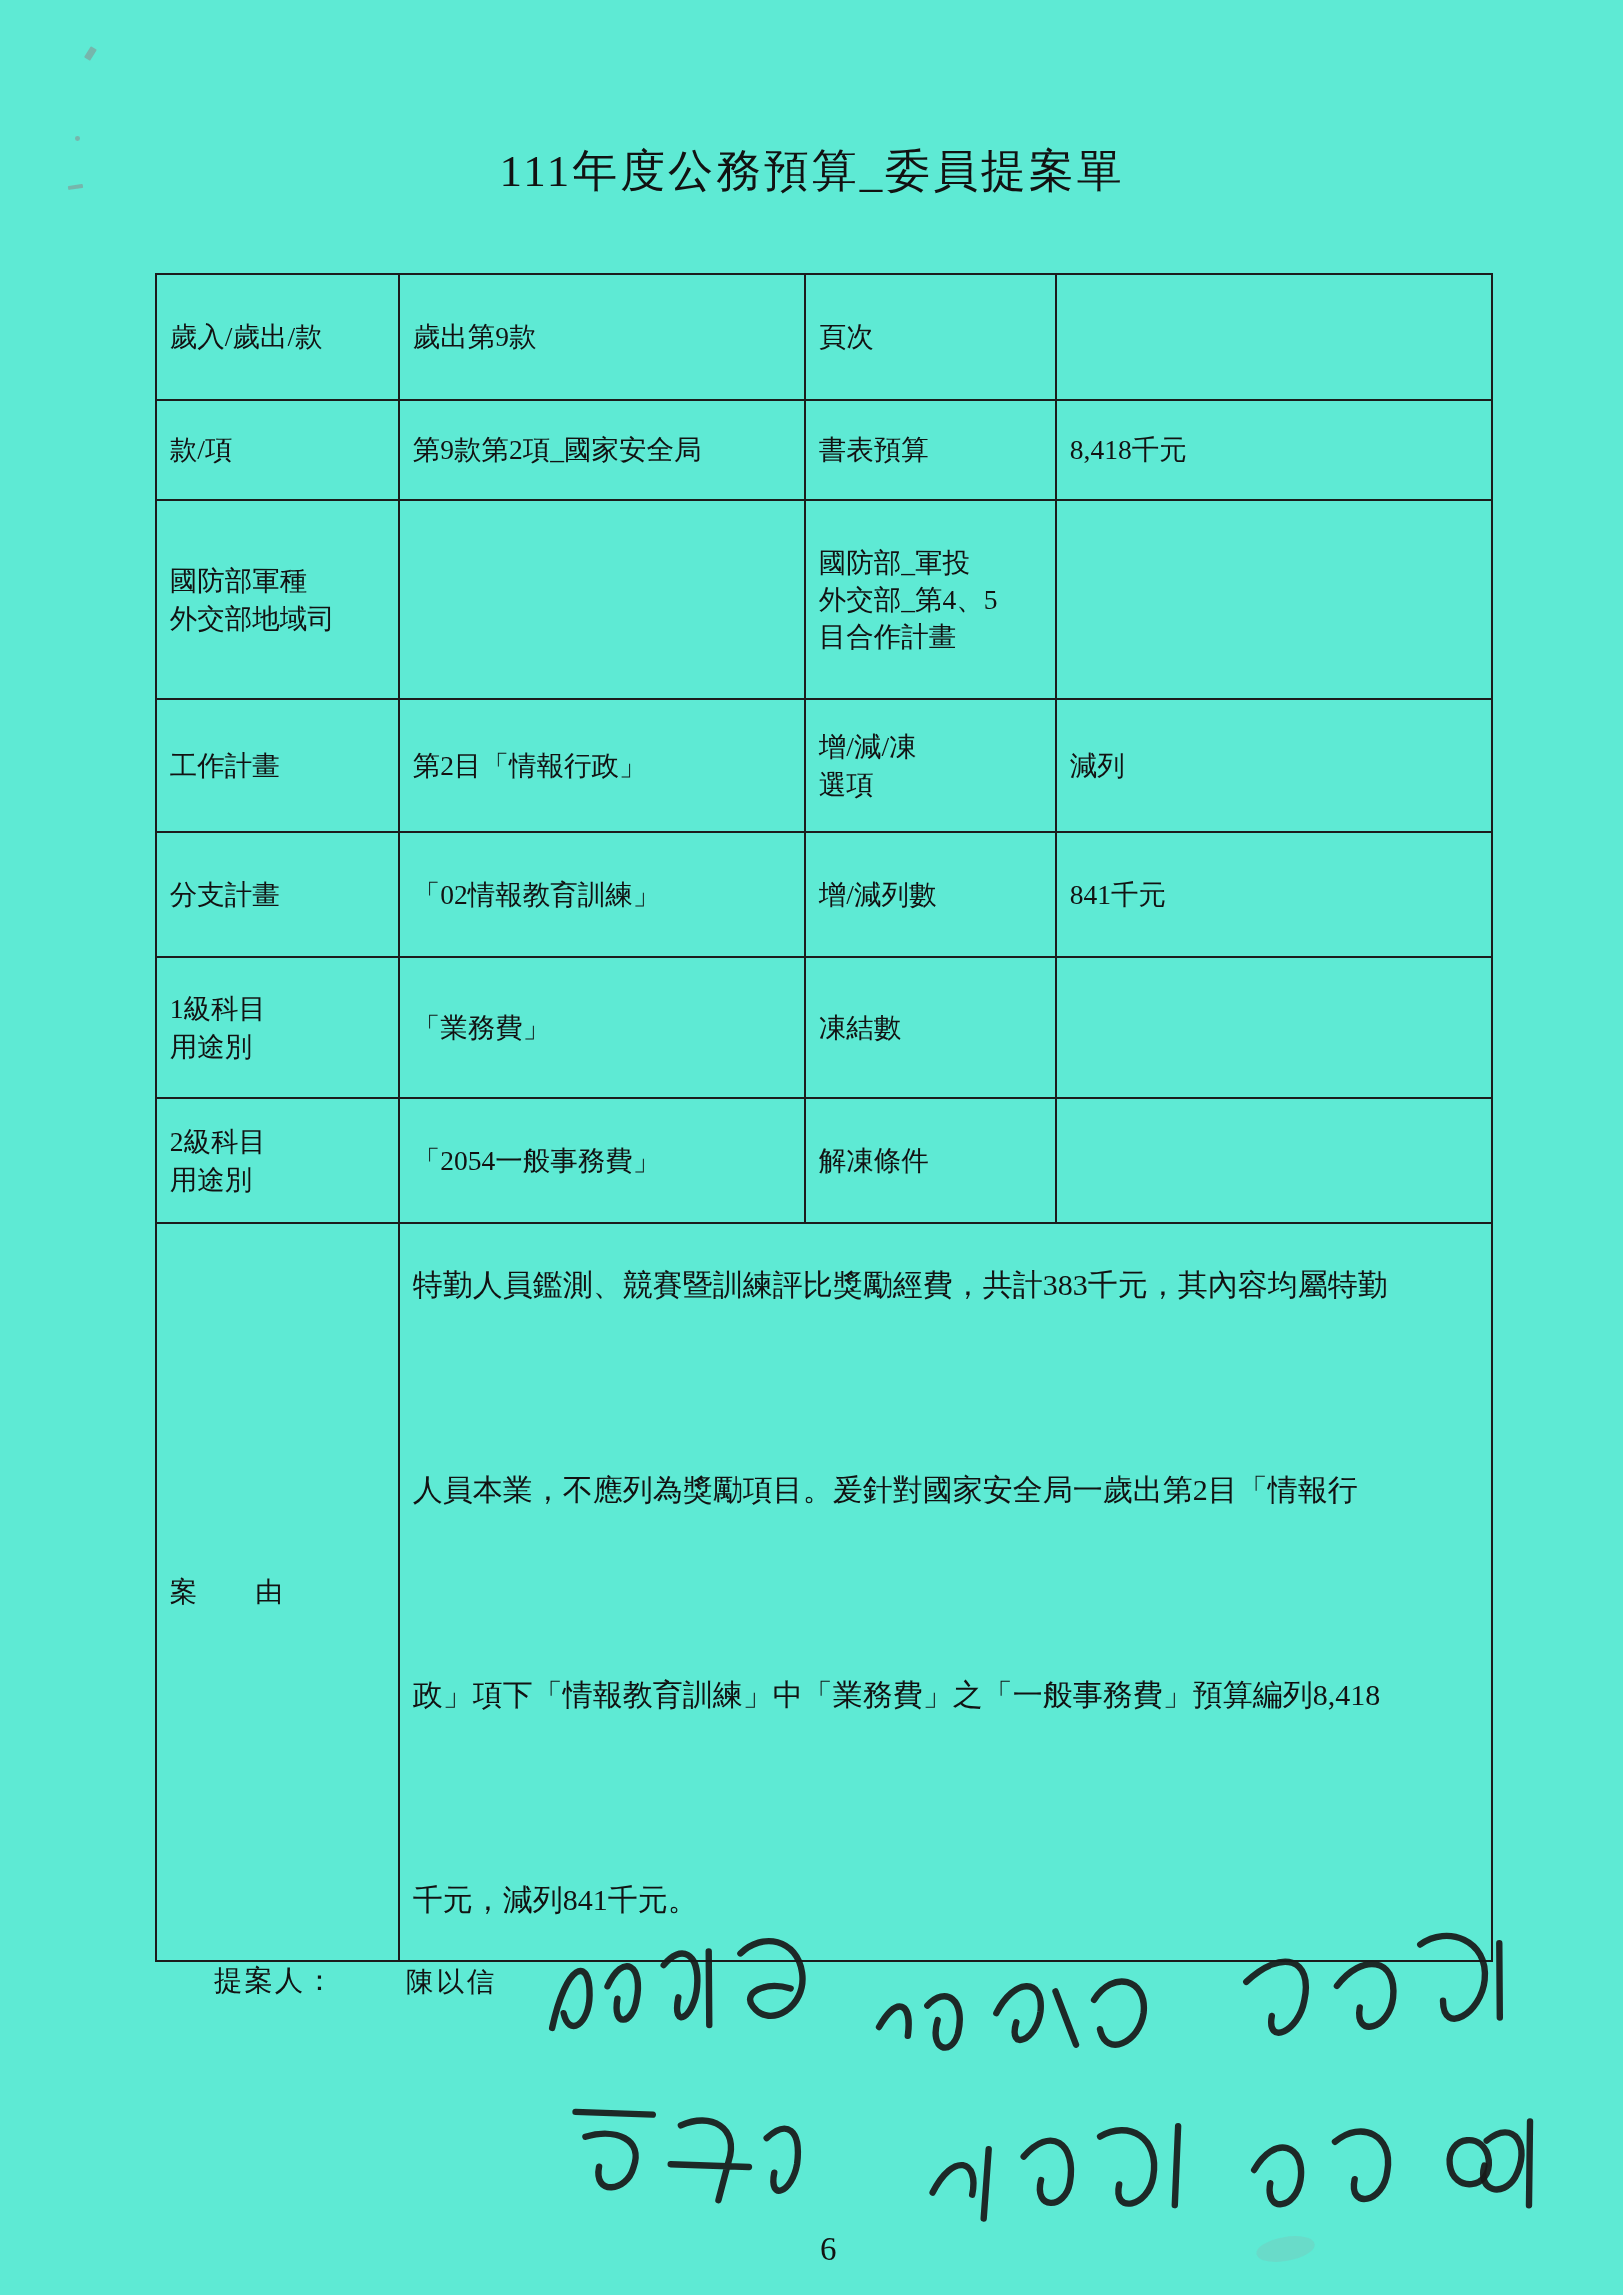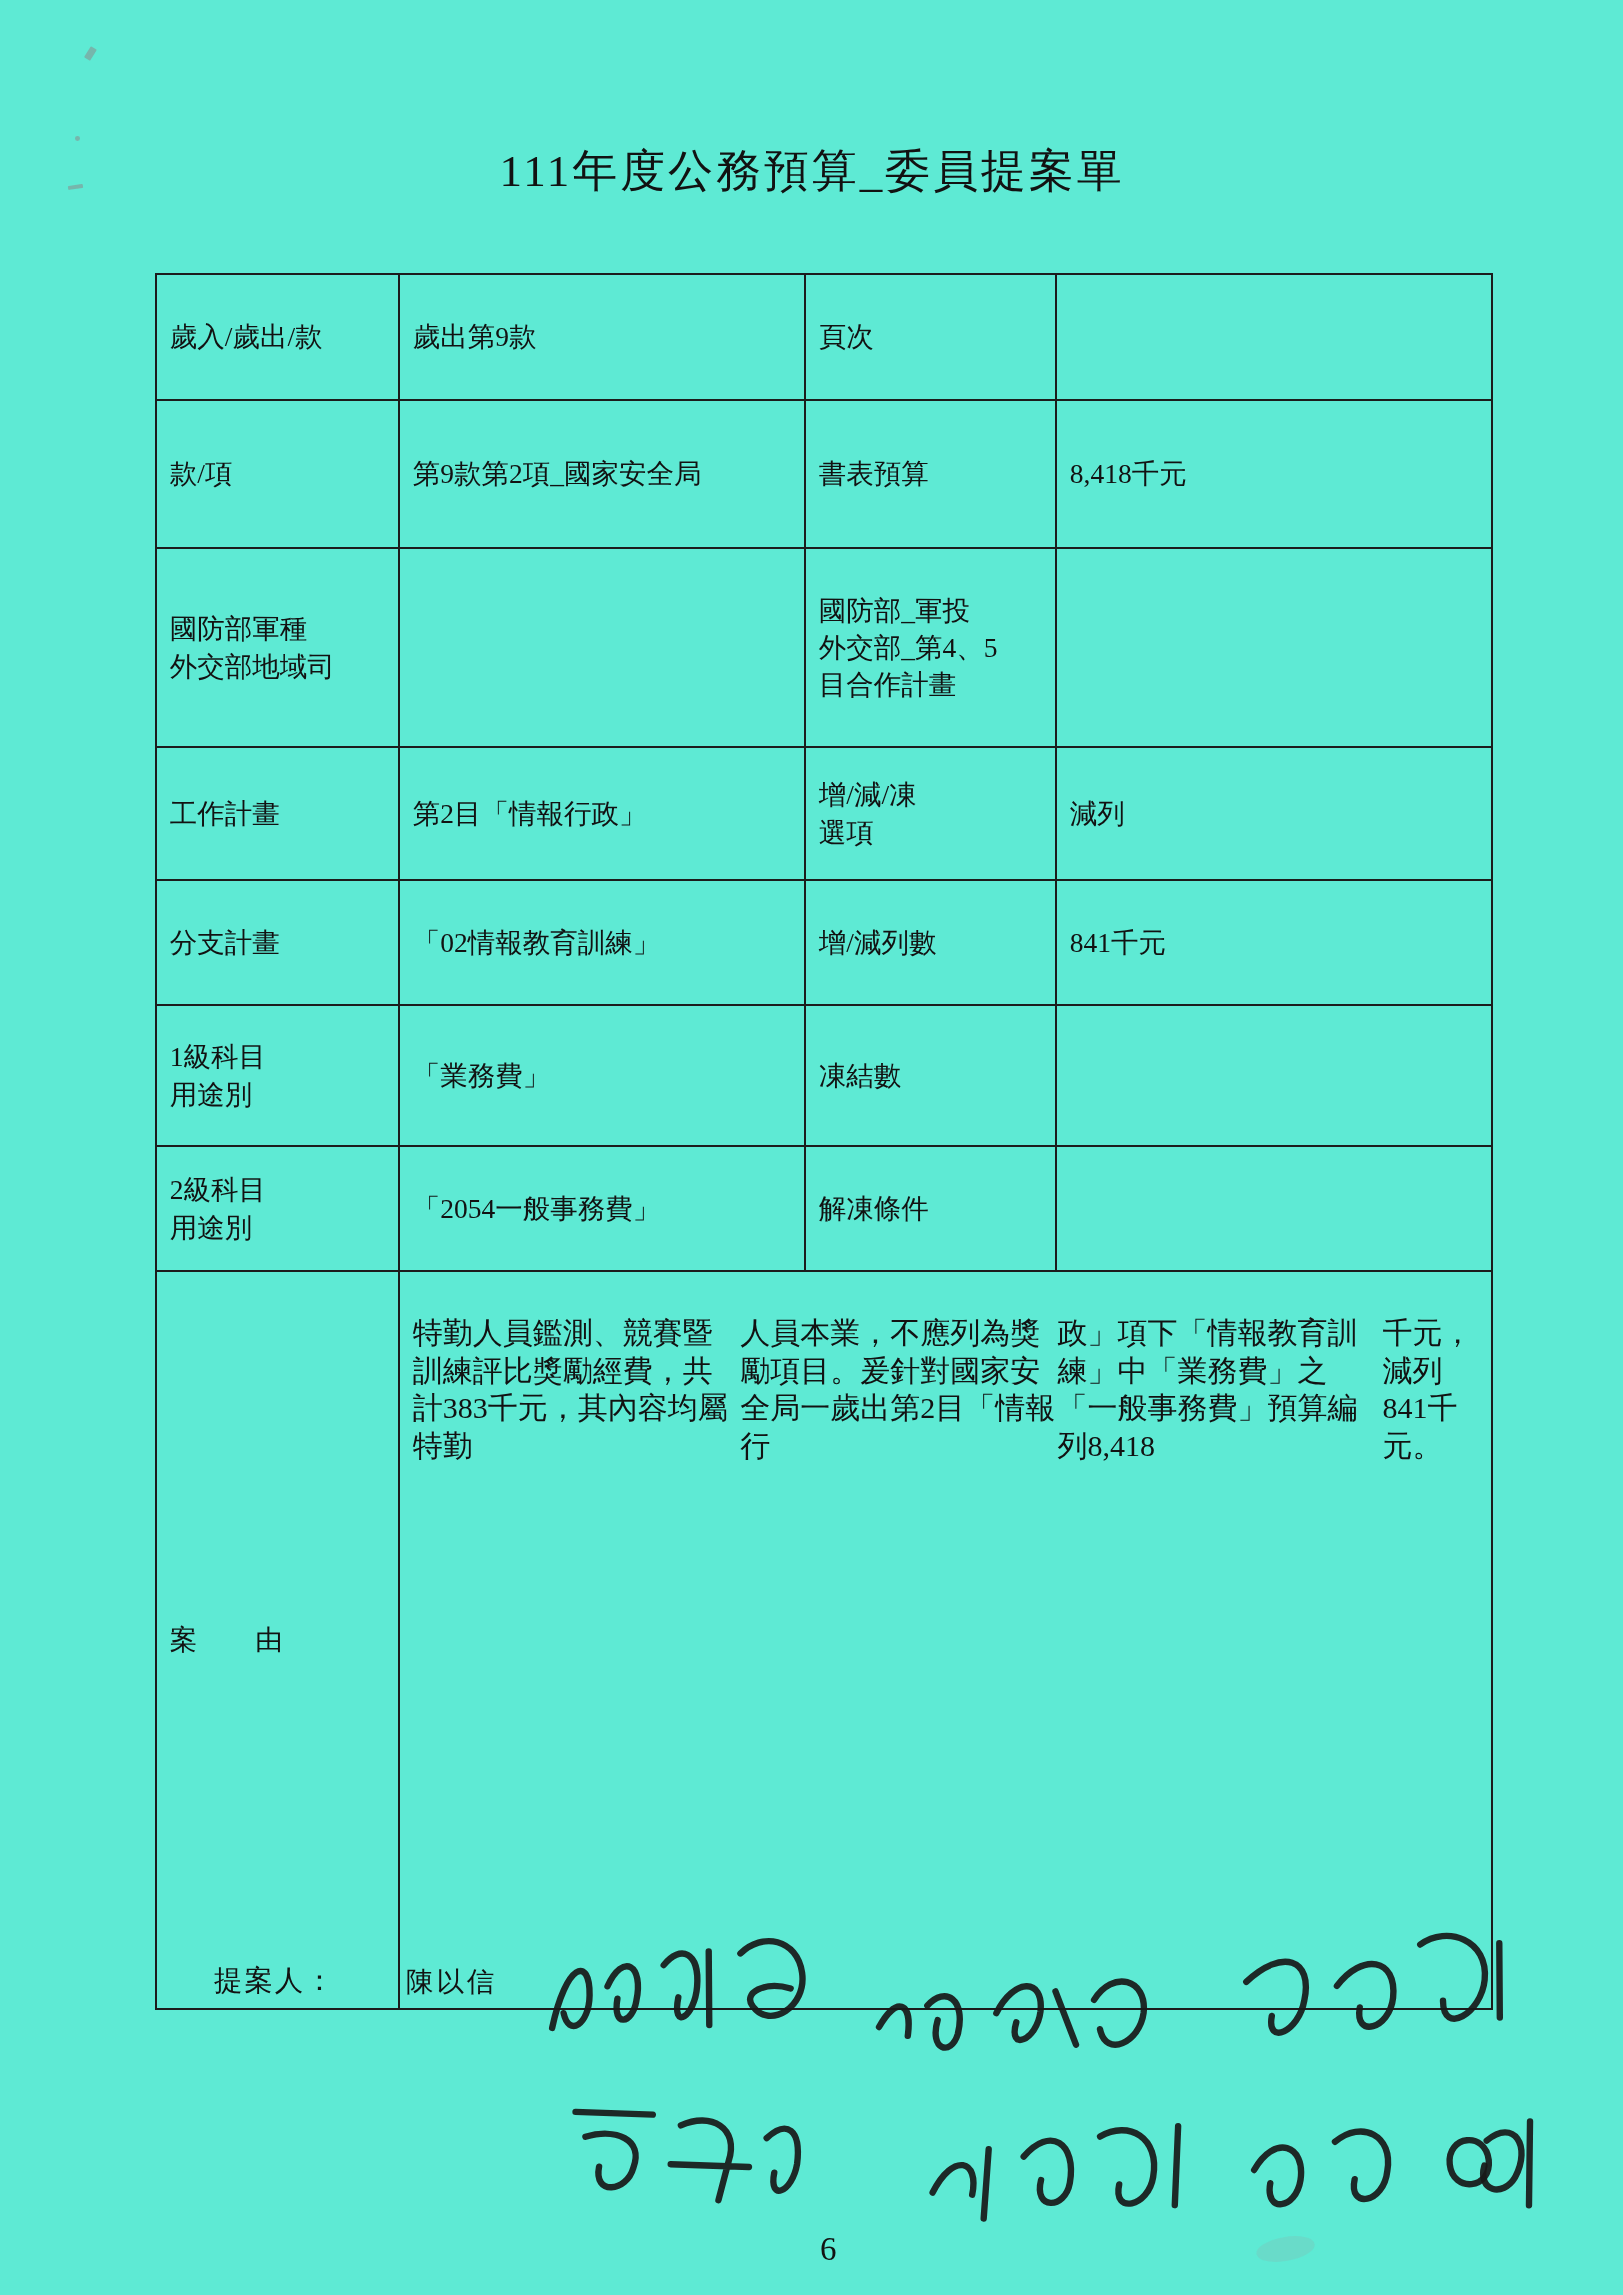--- a/index.html
+++ b/index.html
@@ -54,40 +54,40 @@
     line-height: 1.35;
     padding: 4.9px 12.8px;
     vertical-align: middle;
     white-space: pre-line;
     overflow: hidden;
   }
   td.label-cell { text-align: left; }
   td.value-cell { text-align: left; }
 
   tr.r1 { height: 126px; }
-  tr.r2 { height: 148px; margin-top: 14px; }
+  tr.r2 { height: 100px; margin-top: 14px; }
   tr.r3 { height: 199px; margin-top: 16px; }
   tr.r4 { height: 133px; }
   tr.r5 { height: 125px; padding-left: 25px; }
   tr.r6 { height: 141px; }
   tr.r7 { height: 125px; border-radius: 26px; }
   tr.r8 { height: 687px; }
 
   td.case-label {
     font-size: 29px;
     letter-spacing: 1px;
   }
   td.case-cell {
     vertical-align: top;
     padding: 11.8px 13.7px;
   }
   .case-flex {
     height: 652px;
     display: flex;
-    flex-direction: row;
+    flex-direction: column;
     justify-content: space-between;
   }
   .case-flex p {
     margin: 0;
     font-size: 30px;
     line-height: 1.25;
     text-align: left;
   }
 
   .proposer-label {

